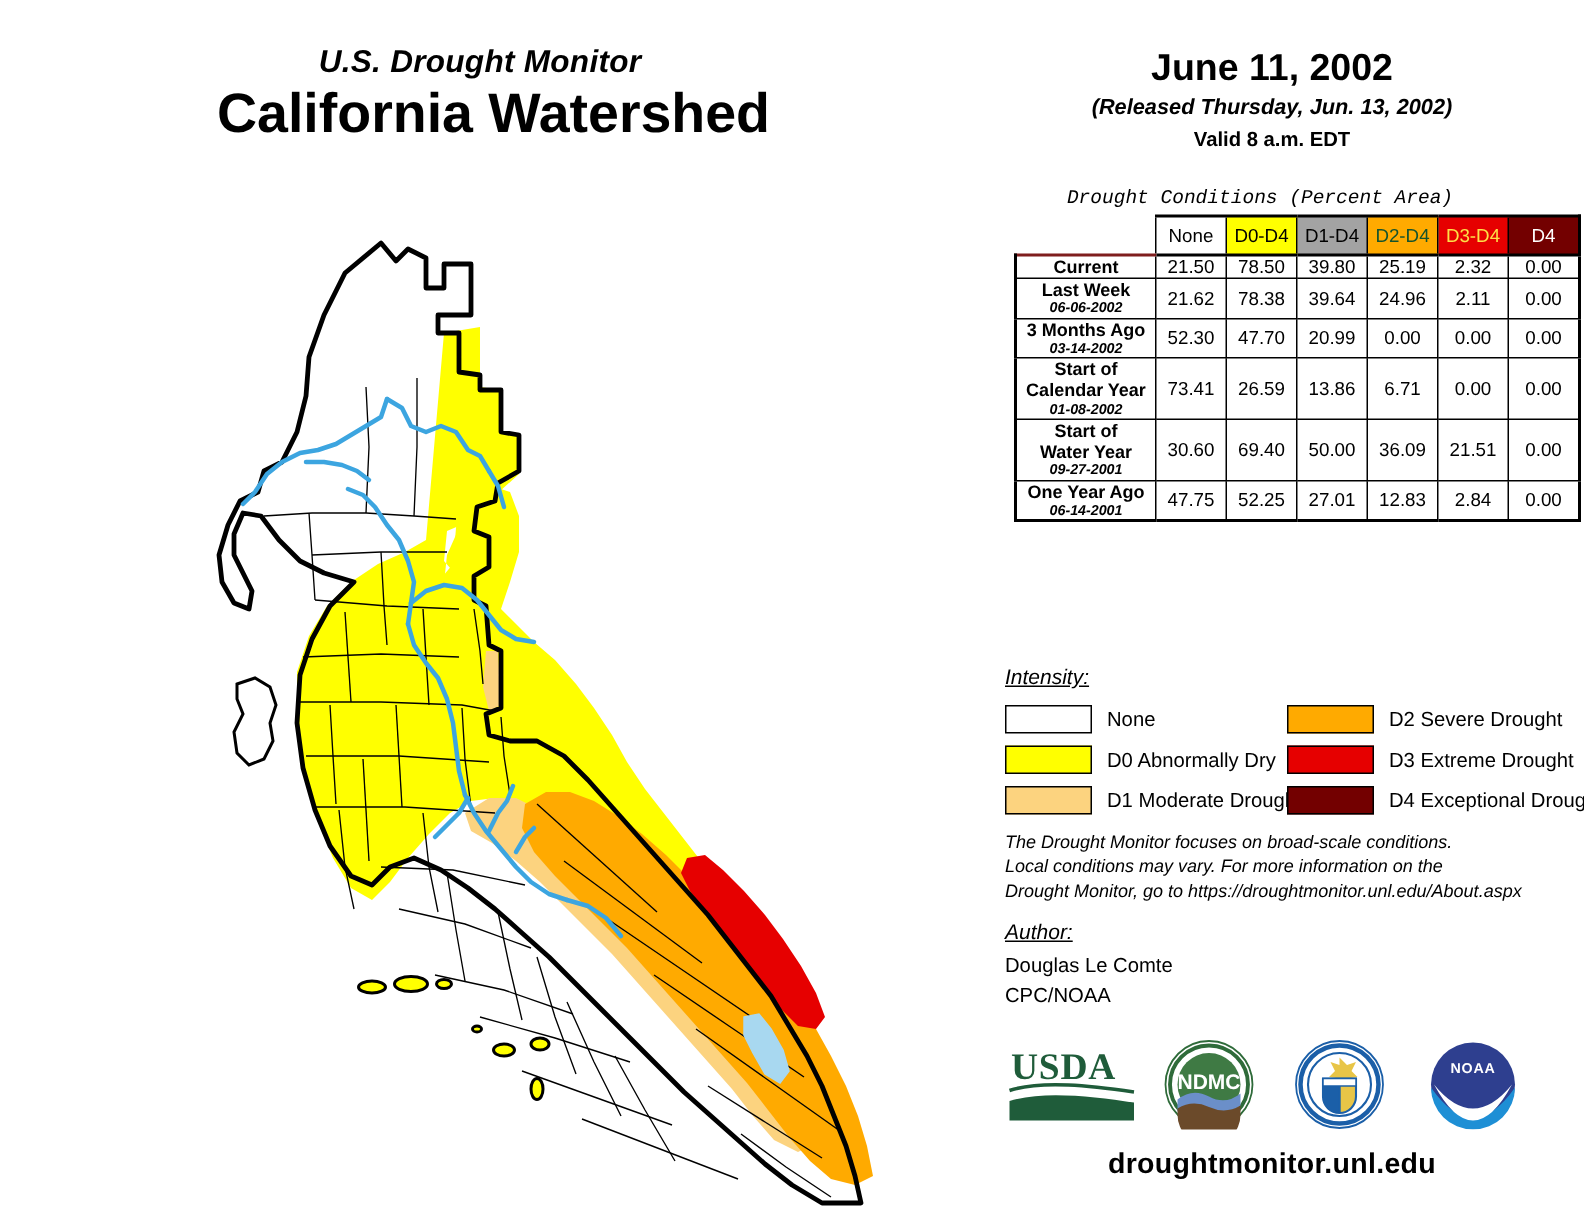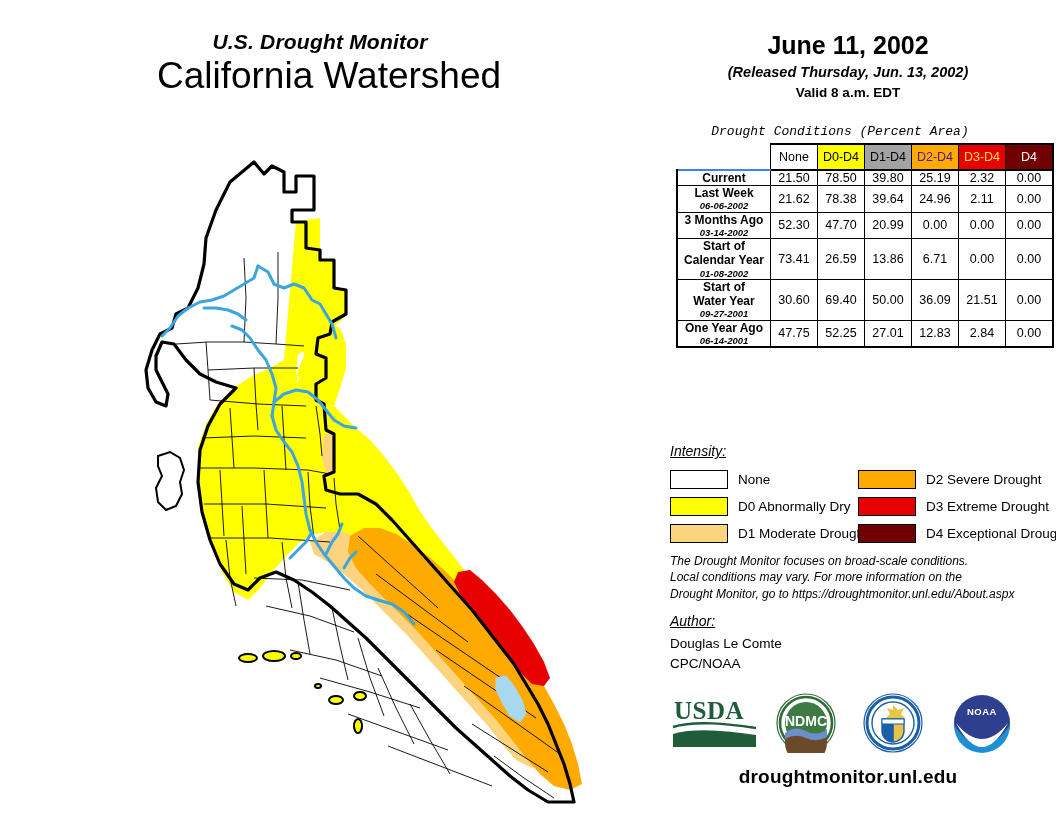--- a/index.html
+++ b/index.html
@@ -30,21 +30,21 @@
   }
   #title-sub {
     font-size: 21px;
     font-weight: bold;
     font-style: italic;
     letter-spacing: .2px;
     line-height: 1.1;
   }
   #title-main {
     font-size: 37px;
-    font-weight: normal;
+    font-weight: bold;
     line-height: 1.12;
     margin-top: 2px;
     padding-left: 18px;
   }
 
   #map-wrap {
     position: absolute;
     left: 58px; top: 138px;
     width: 566px; height: 666px;
   }
@@ -136,21 +136,21 @@
   }
   
   #cond-table thead th.hdr:first-of-type { border-left: 2px solid #000; }
   #cond-table tbody td.val:first-of-type { border-left: 2px solid #000; }
   #cond-table thead tr th.hdr { border-top: 2px solid #000; }
   #cond-table thead tr th.hdr:last-child { border-right: 2px solid #000; }
   #cond-table tbody td.val:last-child { border-right: 2px solid #000; }
   #cond-table tbody tr:first-child td { border-top: 2px solid #000; }
   #cond-table tbody tr:last-child td { border-bottom: 2px solid #000; }
   td.rowlabel { border-top: 1px solid #000; border-bottom: 1px solid #000; }
-  #cond-table tbody tr:first-child td.rowlabel { border-top: 2px solid #3b82f6; }
+  #cond-table tbody tr:first-child td.rowlabel { border-top: 2px solid #7f1d1d; }
   #cond-table tbody tr:last-child td.rowlabel { border-bottom: 2px solid #000; }
 
   
   #intensity-head {
     position: absolute;
     left: 30px; top: 443px;
     font-size: 14px;
     font-style: italic;
     text-decoration: underline;
     text-align: right;
@@ -389,21 +389,21 @@
 
   <div id="table-caption">Drought Conditions (Percent Area)</div>
 
   <table id="cond-table">
     <thead>
       <tr>
         <th class="corner"></th>
       <th class="hdr" style="background: rgb(255, 255, 255); color: rgb(0, 0, 0);">None</th>
           <th class="hdr" style="background: rgb(255, 255, 0); color: rgb(0, 0, 0);">D0-D4</th>
           <th class="hdr" style="background: #a3a3a3; color: rgb(0, 0, 0); text-align: center;">D1-D4</th>
-          <th class="hdr" style="background: rgb(255, 170, 0); color: #4c1d95;">D2-D4</th>
+          <th class="hdr" style="background: rgb(255, 170, 0); color: #14532d;">D2-D4</th>
           <th class="hdr" style="background: rgb(230, 0, 0); color: #fde047;">D3-D4</th>
           <th class="hdr" style="background: rgb(115, 0, 0); color: rgb(255, 255, 255);">D4</th>
         </tr>
     </thead>
     <tbody>
         <tr>
           <td class="rowlabel">
             <div class="rl-name">Current</div>
           </td>
           <td class="val">21.50</td>

